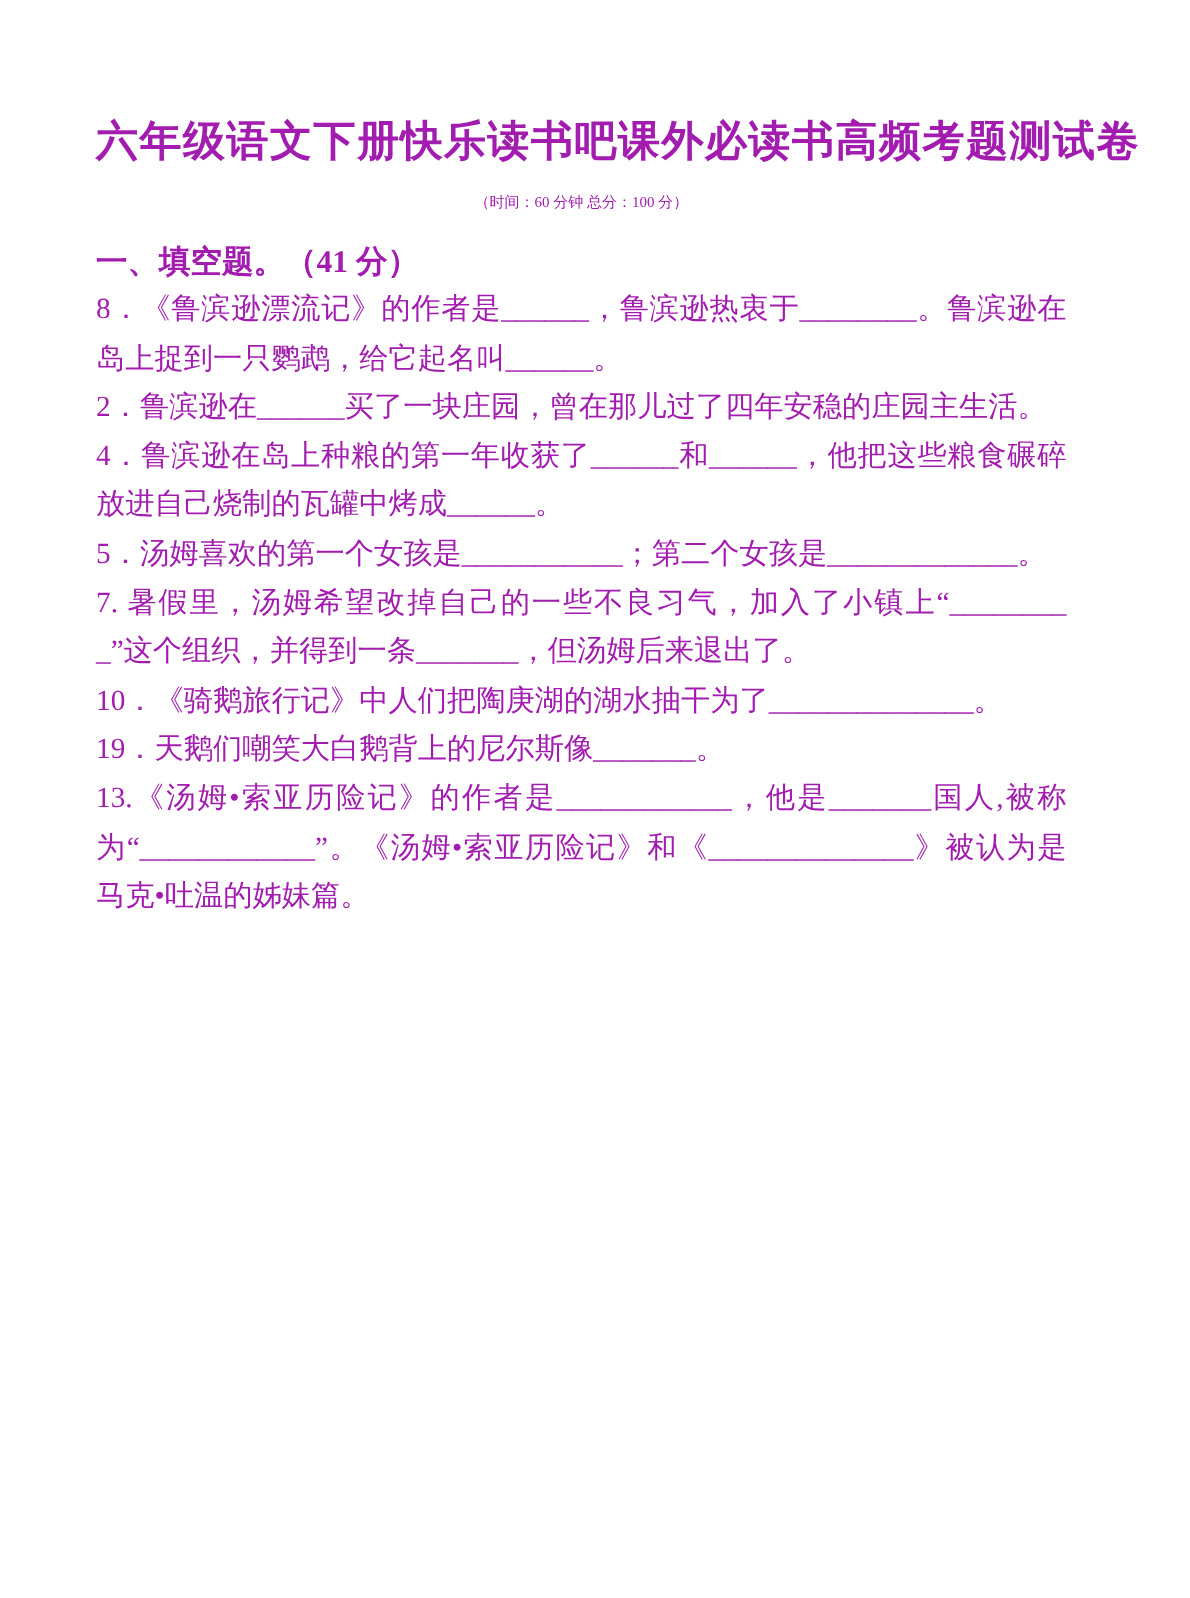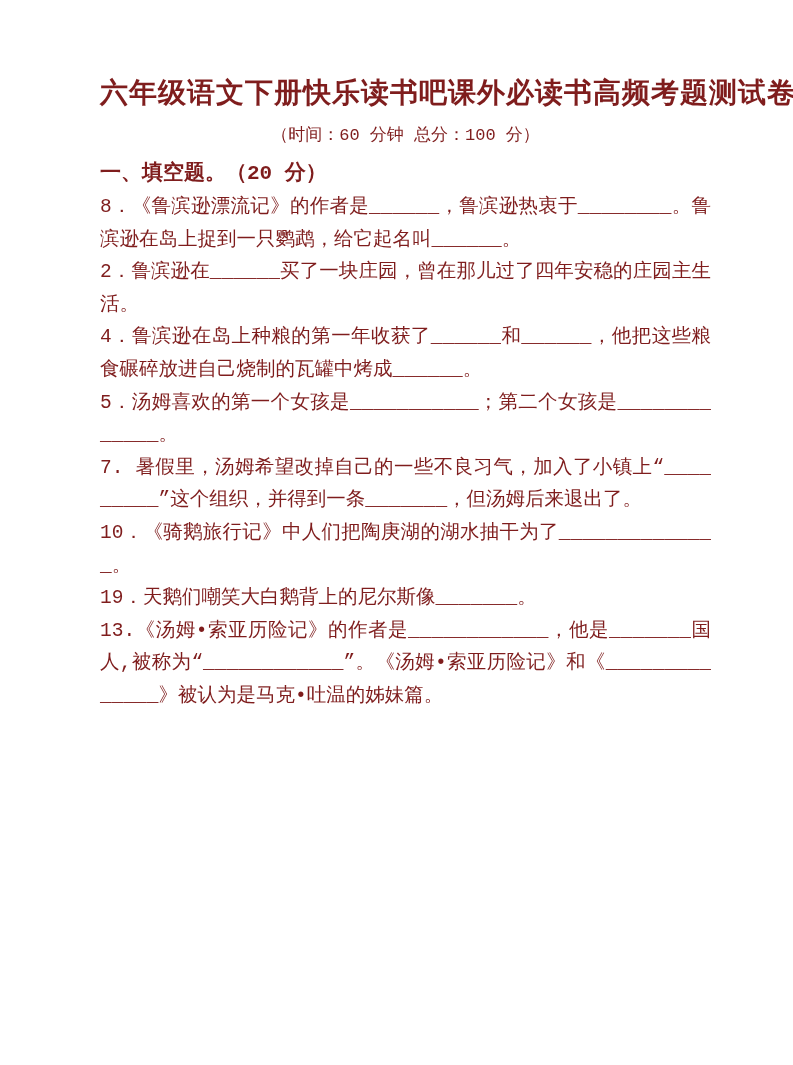--- a/index.html
+++ b/index.html
@@ -6,38 +6,38 @@
     margin: 0;
     padding: 0;
     background: #ffffff;
   }
   .page {
     position: relative;
     width: 793px;
     height: 1065px;
     box-sizing: border-box;
     background: #ffffff;
-    color: #7f1d1d;
-    padding: 76px 82px 0 100px;
-    font-family: Liberation Mono, monospace;
+    color: #a21caf;
+    padding: 76px 82px 0 64px;
+    font-family: Liberation Serif, serif;
     overflow: hidden;
   }
   .doc-title {
     margin: 0;
     text-align: center;
     font-size: 28px;
     line-height: 38px;
     font-weight: bold;
     letter-spacing: 1px;
     white-space: nowrap;
   }
   .doc-meta {
     margin: 12px 0 0 0;
     text-align: center;
-    font-size: 17px;
+    font-size: 10px;
     line-height: 20px;
     font-weight: normal;
   }
   .section-heading {
     margin: 13px 0 2px 0;
     font-size: 21px;
     line-height: 30px;
     font-weight: bold;
   }
   .question {
@@ -54,21 +54,21 @@
 </style>
 </head>
 <body>
 
 <div class="page">
 
   <h1 class="doc-title">六年级语文下册快乐读书吧课外必读书高频考题测试卷</h1>
 
   <p class="doc-meta">（时间：60 分钟 总分：100 分）</p>
 
-  <h2 class="section-heading">一、填空题。（20 分）</h2>
+  <h2 class="section-heading">一、填空题。（41 分）</h2>
 
   <p class="question"><span>8．《鲁滨逊漂流记》的作者是______，鲁滨逊热衷于________。鲁滨逊在岛上捉到一只鹦鹉，给它起名叫______。</span></p>
   <p class="question"><span>2．鲁滨逊在______买了一块庄园，曾在那儿过了四年安稳的庄园主生活。</span></p>
   <p class="question"><span>4．鲁滨逊在岛上种粮的第一年收获了______和______，他把这些粮食碾碎放进自己烧制的瓦罐中烤成______。</span></p>
   <p class="question"><span>5．汤姆喜欢的第一个女孩是___________；第二个女孩是_____________。</span></p>
   <p class="question"><span>7. 暑假里，汤姆希望改掉自己的一些不良习气，加入了小镇上“_________”这个组织，并得到一条_______，但汤姆后来退出了。</span></p>
   <p class="question"><span>10．《骑鹅旅行记》中人们把陶庚湖的湖水抽干为了______________。</span></p>
   <p class="question"><span>19．天鹅们嘲笑大白鹅背上的尼尔斯像_______。</span></p>
   <p class="question"><span>13.《汤姆•索亚历险记》的作者是____________，他是_______国人,被称为“____________”。《汤姆•索亚历险记》和《______________》被认为是马克•吐温的姊妹篇。</span></p>
 

